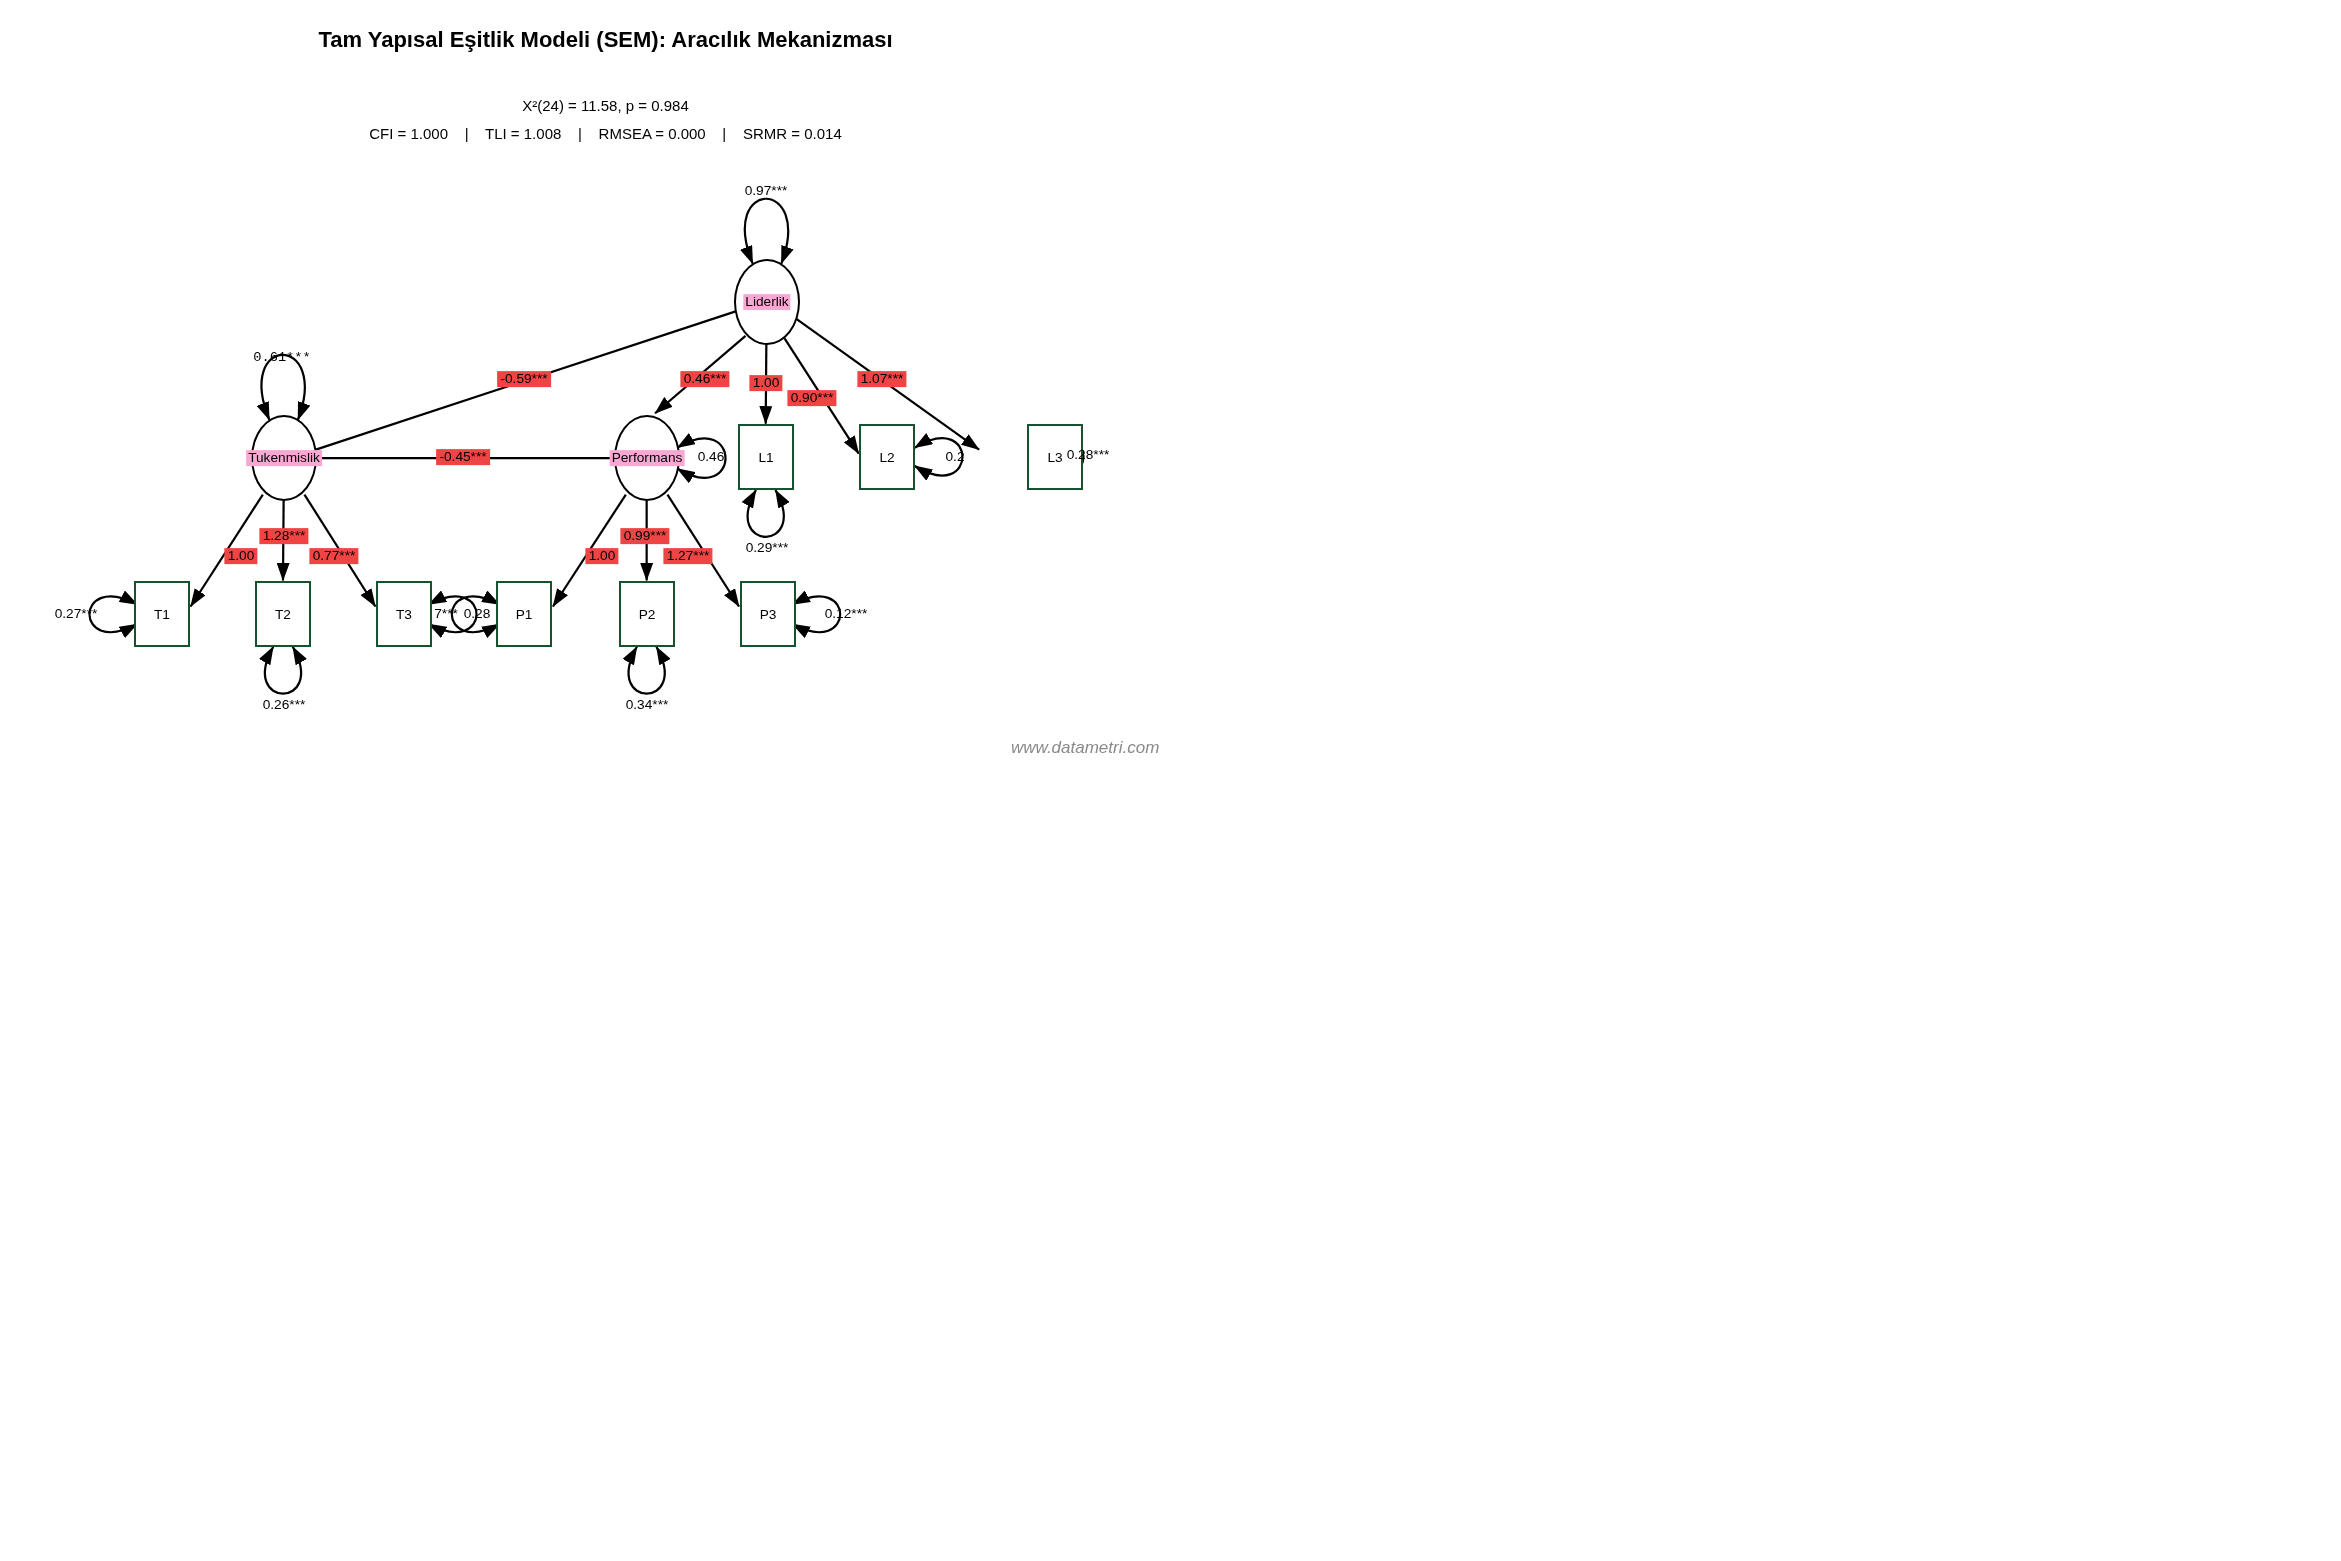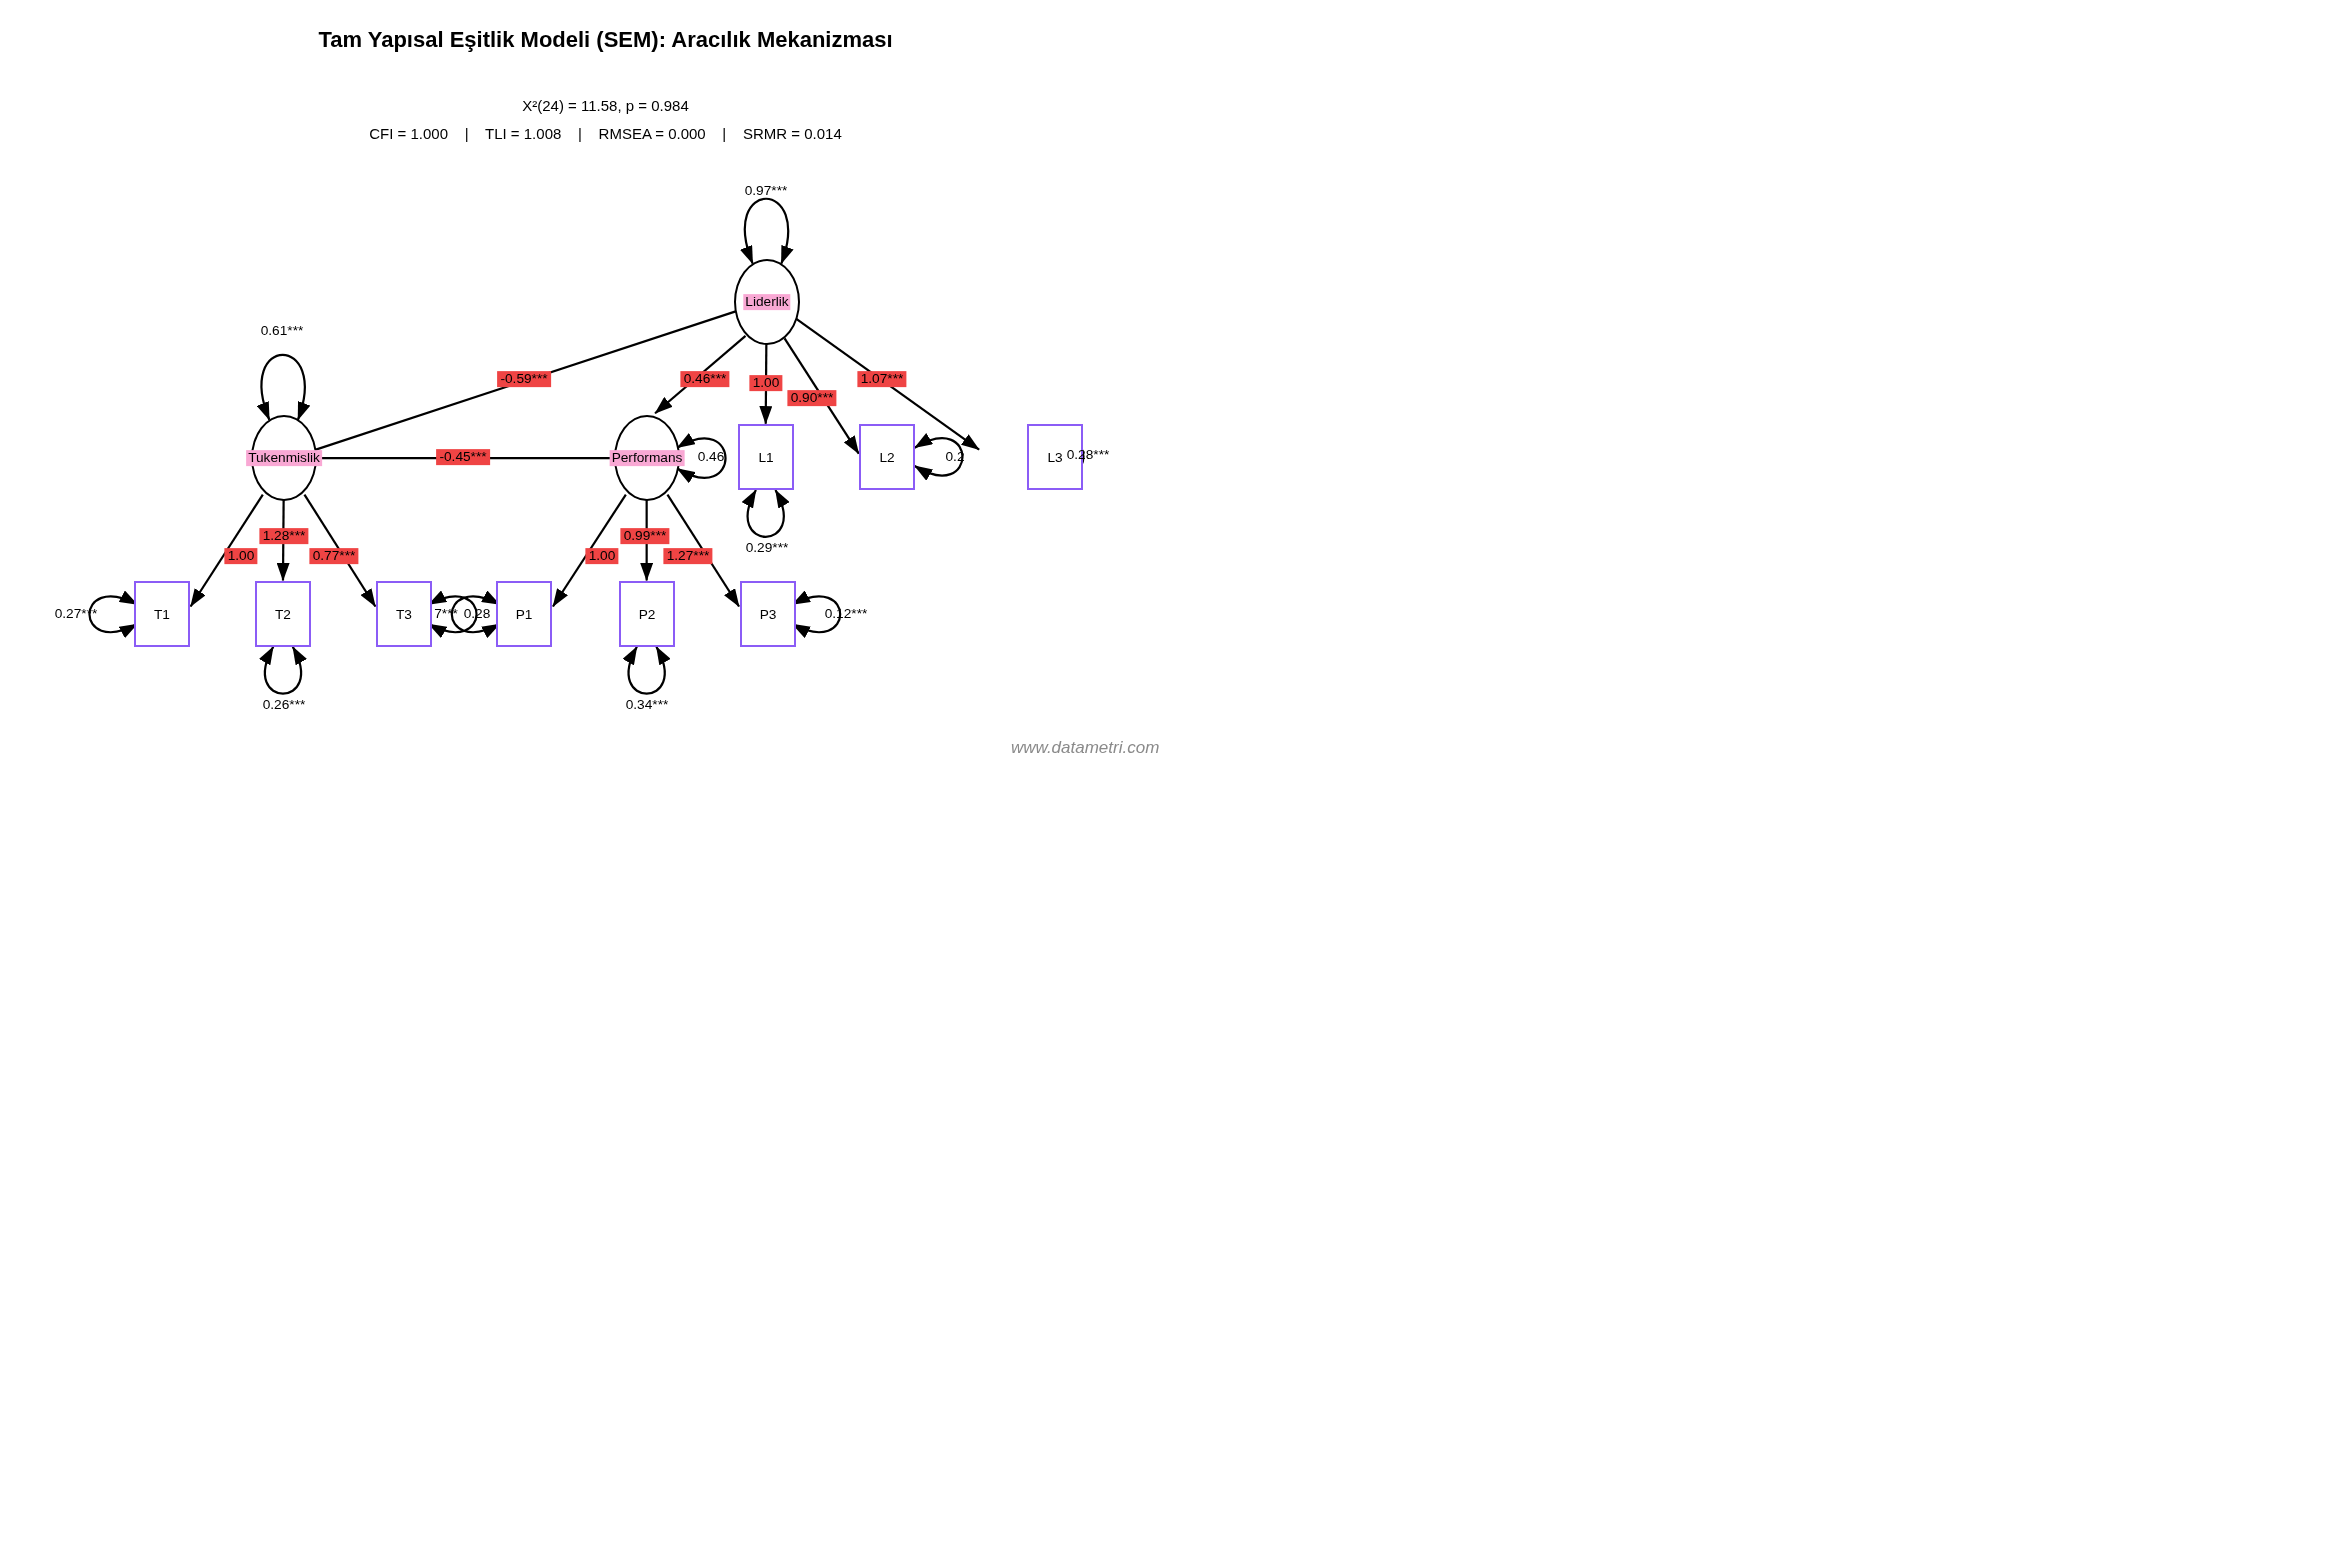--- a/index.html
+++ b/index.html
@@ -8,21 +8,21 @@
   .hdr{position:absolute;left:0;width:100%;text-align:center;padding-left:20px;}
   .title{top:27px;font-size:22px;font-weight:bold;}
   .subtitle{top:68px;font-size:15px;}
   .stat{top:97px;font-size:15px;}
   .fitline{top:125px;font-size:15px;white-space:pre;}
   svg.edges{position:absolute;left:0;top:0;z-index:1;}
   .latent{position:absolute;z-index:2;transform:translate(-50%,-50%);}
   .ell{width:62px;height:82px;border:2px solid #000;border-radius:50%;background:#fff;}
   .nlabel{position:absolute;left:50%;top:50%;transform:translate(-50%,-50%);
           font-size:13.7px;white-space:nowrap;background:#f9a8d4;padding:0.7px 2px;line-height:1.05;}
-  .obox{position:absolute;z-index:2;width:52px;height:62px;border:2px solid #8b5cf6;background:#fff;
+  .obox{position:absolute;z-index:2;width:52px;height:62px;border:2px solid #14532d;background:#fff;
         transform:translate(-50%,-50%);display:flex;align-items:center;justify-content:center;
         font-size:13.7px;}
   .elabel{position:absolute;z-index:3;transform:translate(-50%,-50%);font-size:13.7px;
           white-space:nowrap;line-height:1.05;}
   .bg{background:#ef4444;padding:0.7px 3.3px;}
   .watermark{position:absolute;right:11.7px;bottom:23.4px;z-index:3;font-size:17px;
              font-style:italic;color:#8a8a8a;}
 </style>
 </head>
 <body>
@@ -107,21 +107,21 @@
       <span>L1</span>
     </div>
   <div class="obox" style="left:887px;top:457px;">
       <span>L2</span>
     </div>
   <div class="obox" style="left:1008px;top:457px;margin-left:47px;">
       <span>L3</span>
     </div>
 
   <div class="elabel" style="left:766px;top:191px;">0.97***</div>
-  <div class="elabel" style="left:282px;top:331px;">0.61***</div>
+  <div class="elabel" style="left:282px;top:358px;font-family:Liberation Mono, monospace;">0.61***</div>
 
   <div class="elabel bg" style="left:524px;top:379px;">-0.59***</div>
   <div class="elabel bg" style="left:463px;top:457px;">-0.45***</div>
   <div class="elabel bg" style="left:705px;top:379px;">0.46***</div>
   <div class="elabel bg" style="left:766px;top:383px;">1.00</div>
   <div class="elabel bg" style="left:812px;top:398px;">0.90***</div>
   <div class="elabel bg" style="left:882px;top:379px;">1.07***</div>
   <div class="elabel bg" style="left:241px;top:556px;">1.00</div>
   <div class="elabel bg" style="left:284px;top:536px;">1.28***</div>
   <div class="elabel bg" style="left:334px;top:556px;">0.77***</div>

